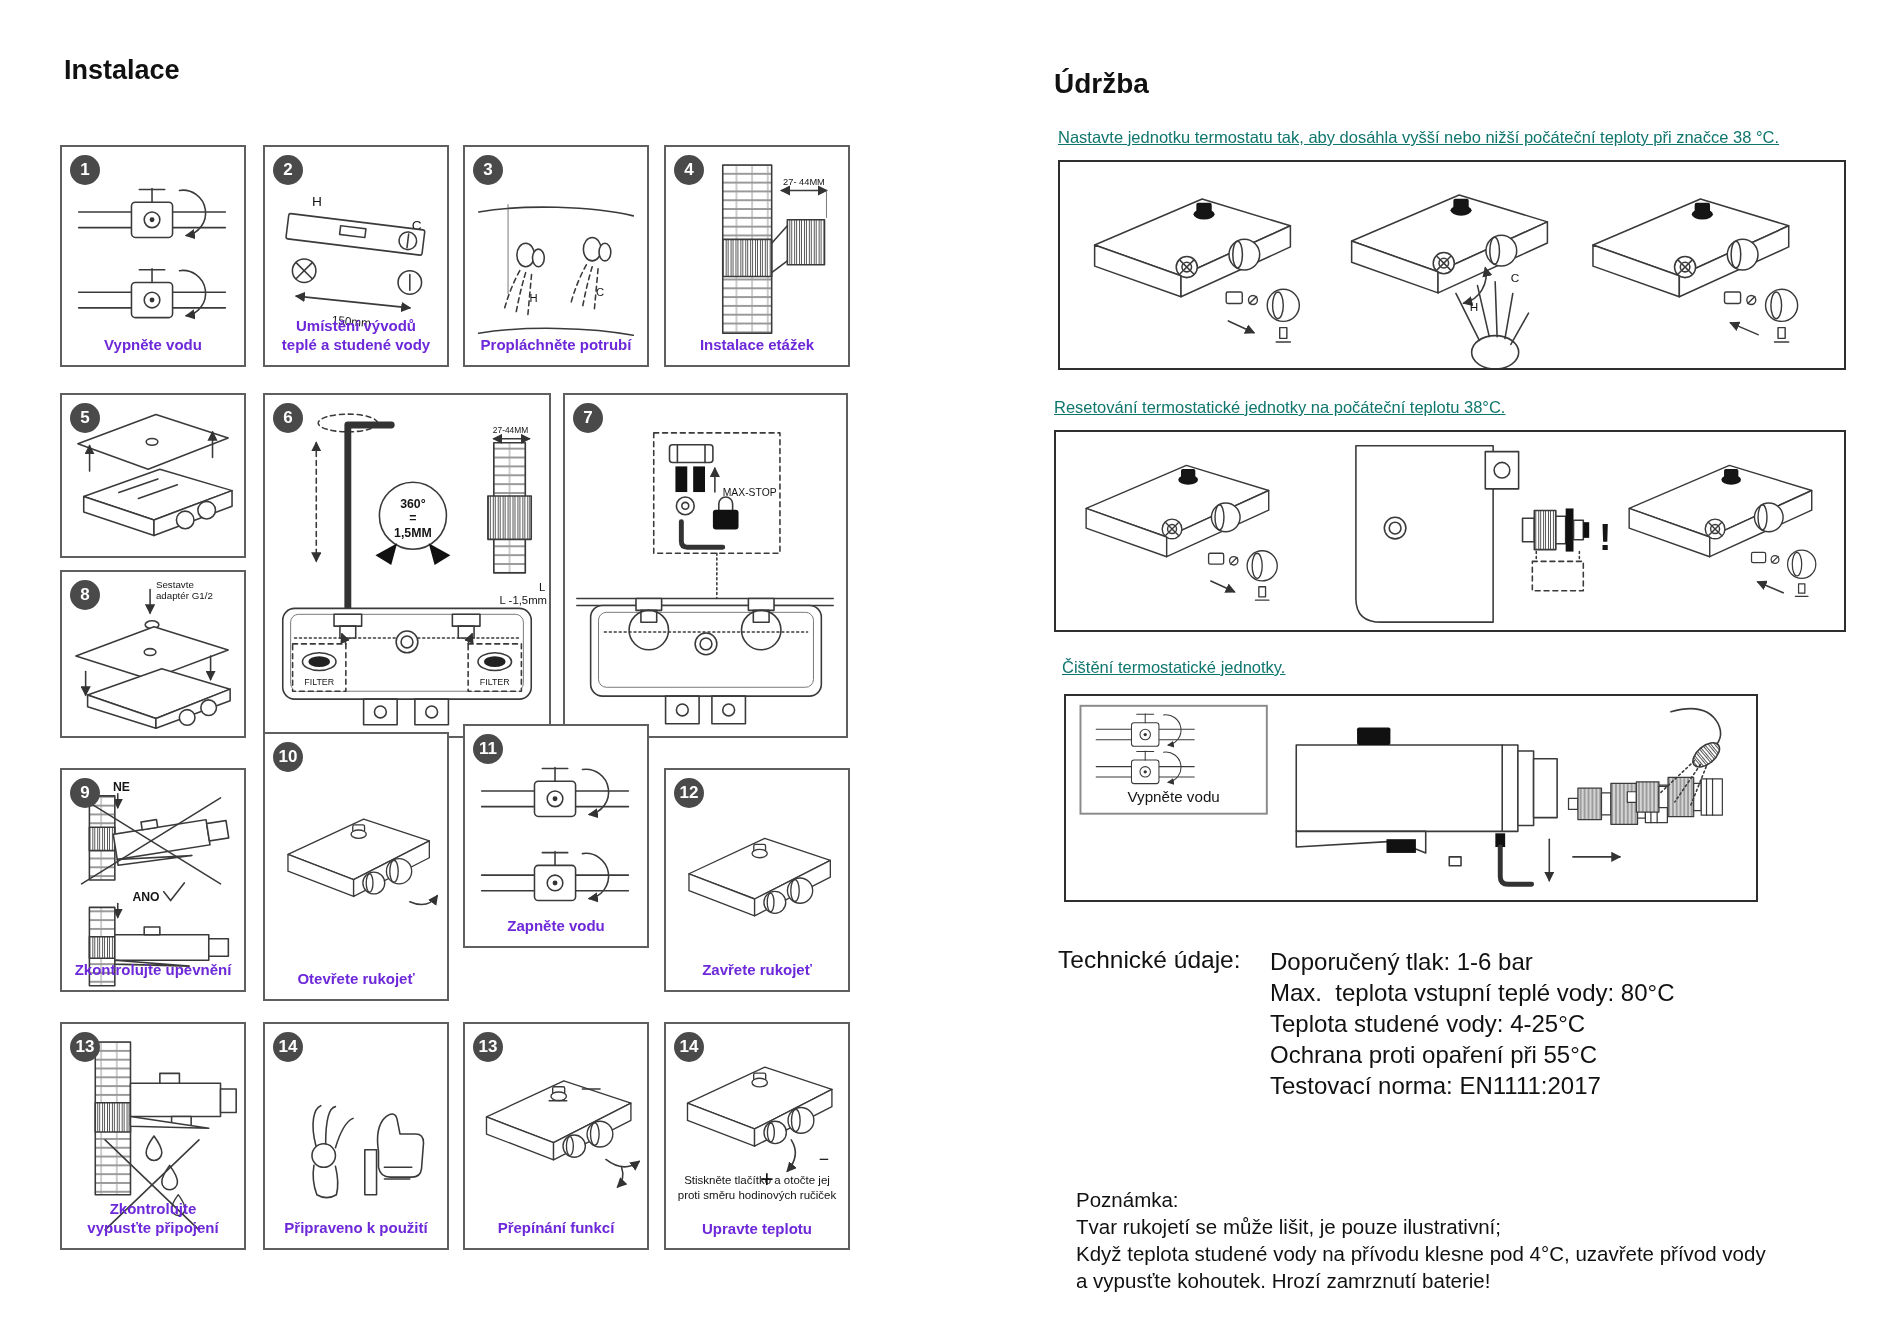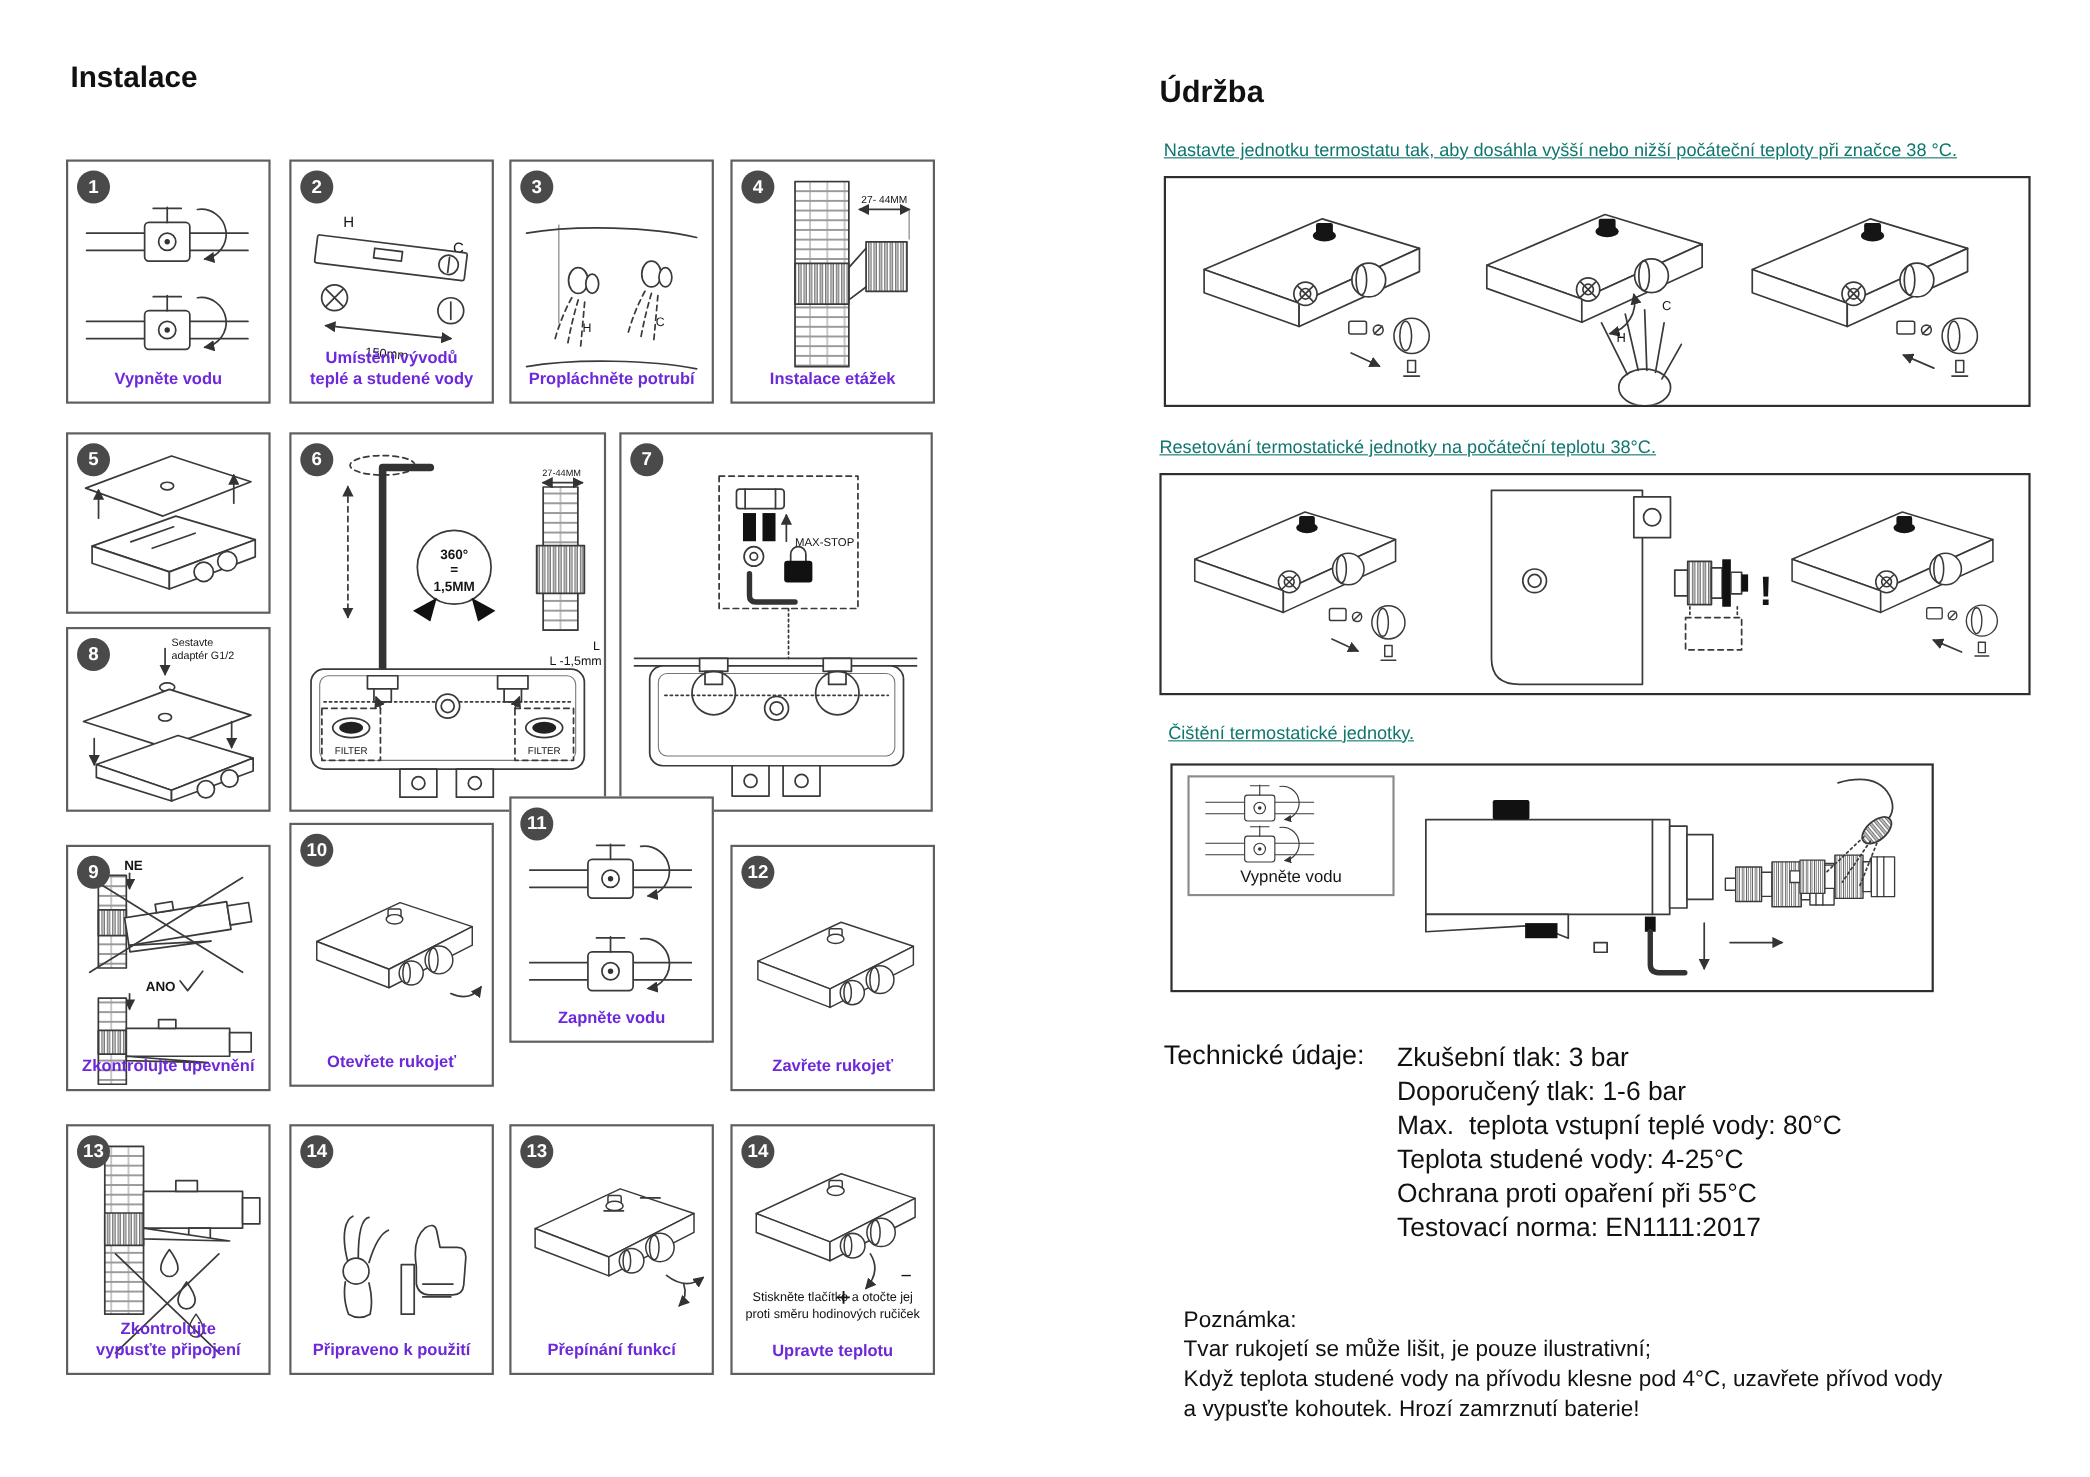--- a/index.html
+++ b/index.html
@@ -315,21 +315,21 @@
       <g>
         <rect class="ln" fill="#fff" x="54" y="168" width="96" height="26"></rect>
         <rect class="ln" fill="#fff" x="150" y="172" width="20" height="18"></rect>
         <rect class="ln" fill="#fff" x="84" y="160" width="16" height="8"></rect>
         <path class="ln" fill="#fff" d="M54 194 L130 200 L54 198 Z"></path>
       </g>
     </svg>
     <div class="cap">Zkontrolujte upevnění</div>
   </div>
 
-  <div class="step" style="left:263px;top:748px;width:186px;height:240px">
+  <div class="step" style="left:263px;top:732px;width:186px;height:269px">
     <div class="badge">10</div>
     <svg class="art" viewBox="0 0 186 224">
       <use href="#sym-device" x="8" y="46" width="172" height="121"></use>
       <path class="ln" fill="none" d="M148 148 q18 8 28 -6" marker-end="url(#arr)"></path>
     </svg>
     <div class="cap">Otevřete rukojeť</div>
   </div>
 
   <div class="step" style="left:463px;top:724px;width:186px;height:224px">
     <div class="badge">11</div>
@@ -505,21 +505,20 @@
         <path class="ln" fill="none" stroke-width="2" d="M612 16 Q648 6 660 28 Q668 44 652 56"></path>
         <ellipse class="ln" fill="url(#vthread)" cx="648" cy="60" rx="16" ry="9" transform="rotate(-40 648 60)"></ellipse>
         <path class="ln dot" fill="none" stroke-width="1.2" d="M636 66 L600 100 M642 70 L616 108 M648 72 L632 112"></path>
       </g>
     </svg>
   </div>
 
   <div class="tech">
     <div class="tlabel">Technické údaje:</div>
     <div class="tlines">
-      <div>Zkušební tlak: 3 bar</div>
       <div>Doporučený tlak: 1-6 bar</div>
       <div>Max.  teplota vstupní teplé vody: 80°C</div>
       <div>Teplota studené vody: 4-25°C</div>
       <div>Ochrana proti opaření při 55°C</div>
       <div>Testovací norma: EN1111:2017</div>
     </div>
   </div>
 
   <div class="noteblk">
     <div>Poznámka:</div>

